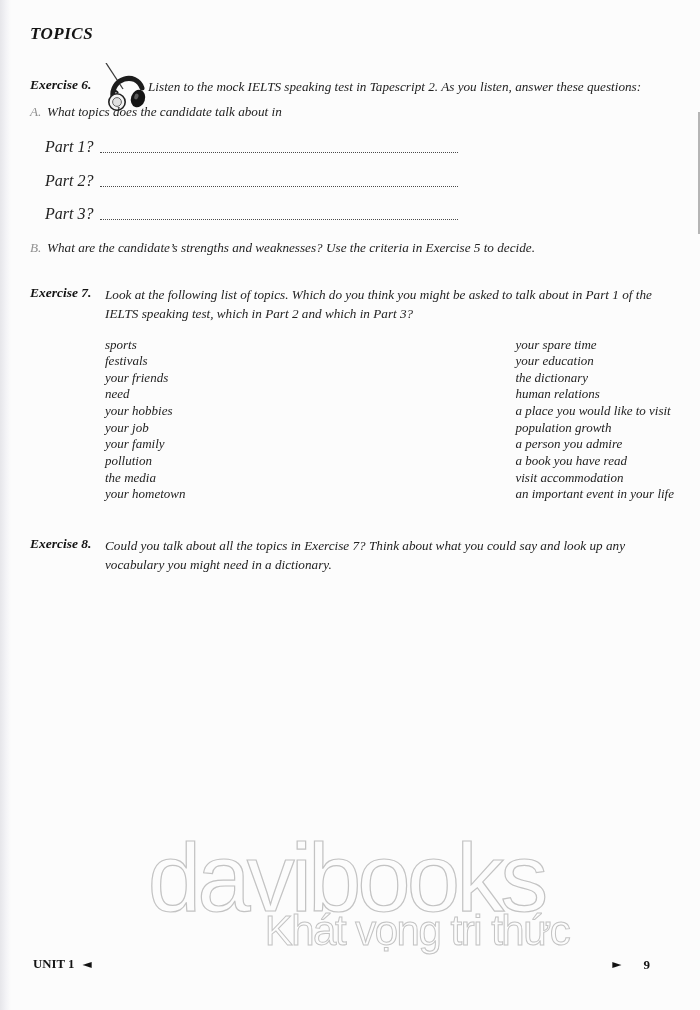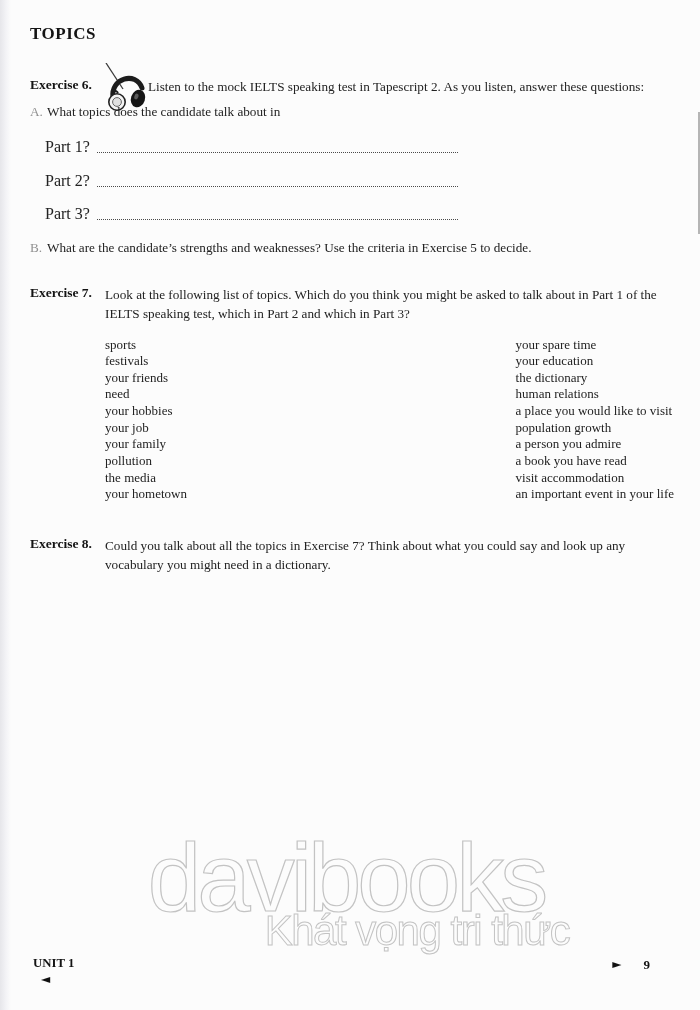--- a/index.html
+++ b/index.html
@@ -15,21 +15,21 @@
   
   .left-edge {
     position: absolute; left: 0; top: 0; width: 11px; height: 100%;
     background: linear-gradient(to right, #e6e6ea 0%, #f3f3f6 55%, rgba(255,255,255,0) 100%);
     pointer-events: none;
   }
   .right-edge-line {
     position: absolute; left: 698px; top: 112px; width: 2px; height: 122px;
     background: rgba(95,95,95,0.45);
   }
-  .content { position: relative; padding: 24px 26px 0 30px; z-index: 2; }
+  .content { position: relative; padding: 24px 26px 0 30px; z-index: 2; font-style: italic; }
 
   .page-title {
     font-size: 17px; font-weight: bold; letter-spacing: 0.5px; color: #141414;
   }
 
   .exercise { display: flex; align-items: flex-start; }
   .ex-label {
     flex: 0 0 75px; font-weight: bold; font-size: 13.5px; color: #141414;
     white-space: nowrap;
   }
@@ -65,21 +65,21 @@
   .ex8 { margin-top: 33px; }
   .ex8 .ex-body { max-width: 572px; }
 
   
   .watermark { position: absolute; left: 0; top: 806px; width: 700px; height: 155px; z-index: 1; }
 
   
   .footer-left {
     position: absolute; left: 33px; top: 956px; z-index: 3;
     font-weight: bold; font-size: 12.8px; color: #141414;
-    display: flex; align-items: flex-start; flex-direction: column;
+    display: flex; align-items: center;
   }
   .footer-right {
     position: absolute; right: 50px; top: 956px; z-index: 3;
     display: flex; align-items: center;
   }
   .arrow {
     font-family: "DejaVu Sans", sans-serif; font-size: 12px; color: #111;
     line-height: 17px;
   }
   .footer-left .arrow { margin-left: 8px; }

